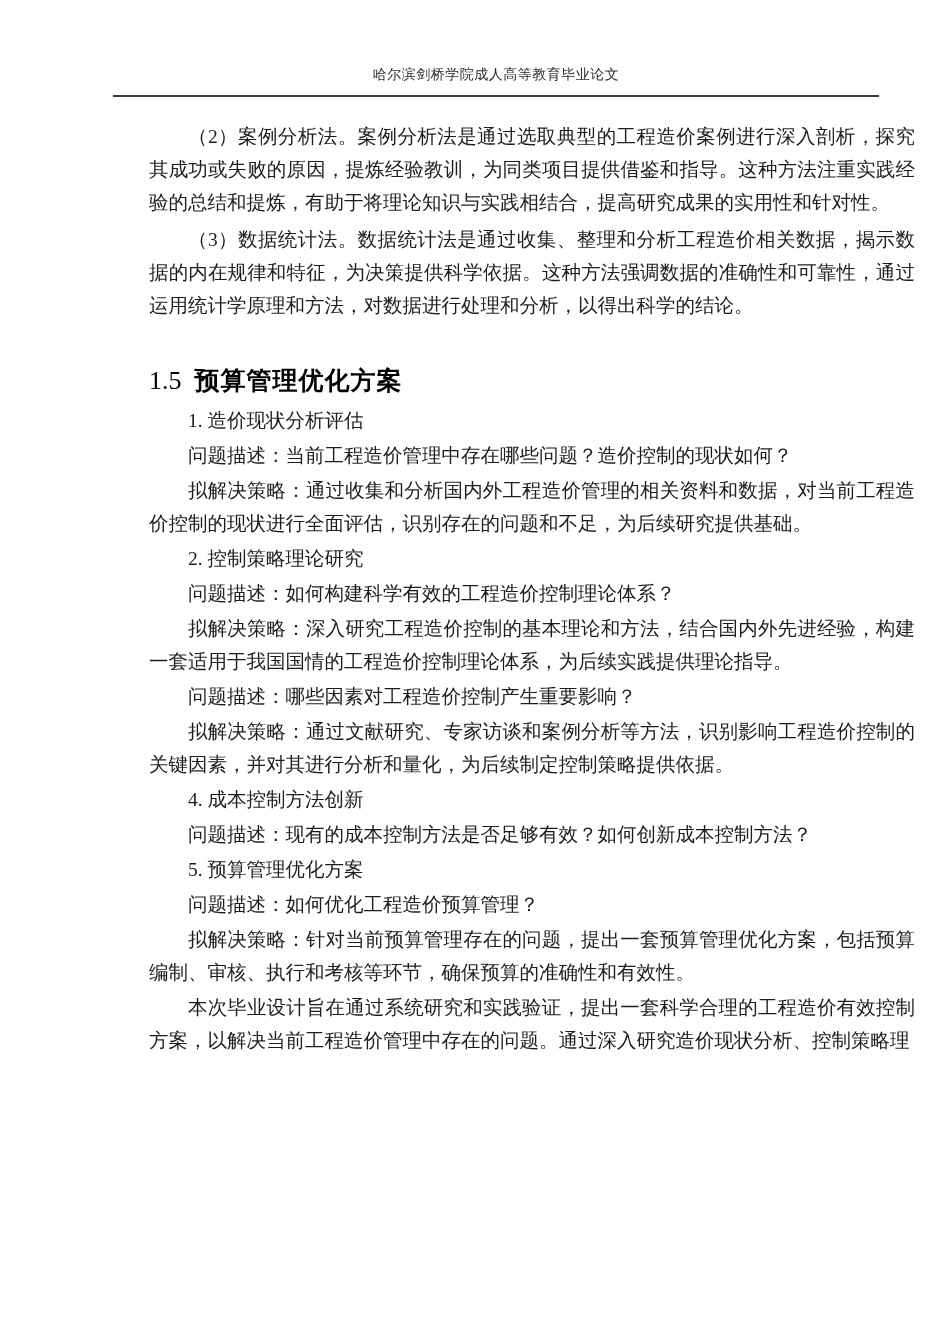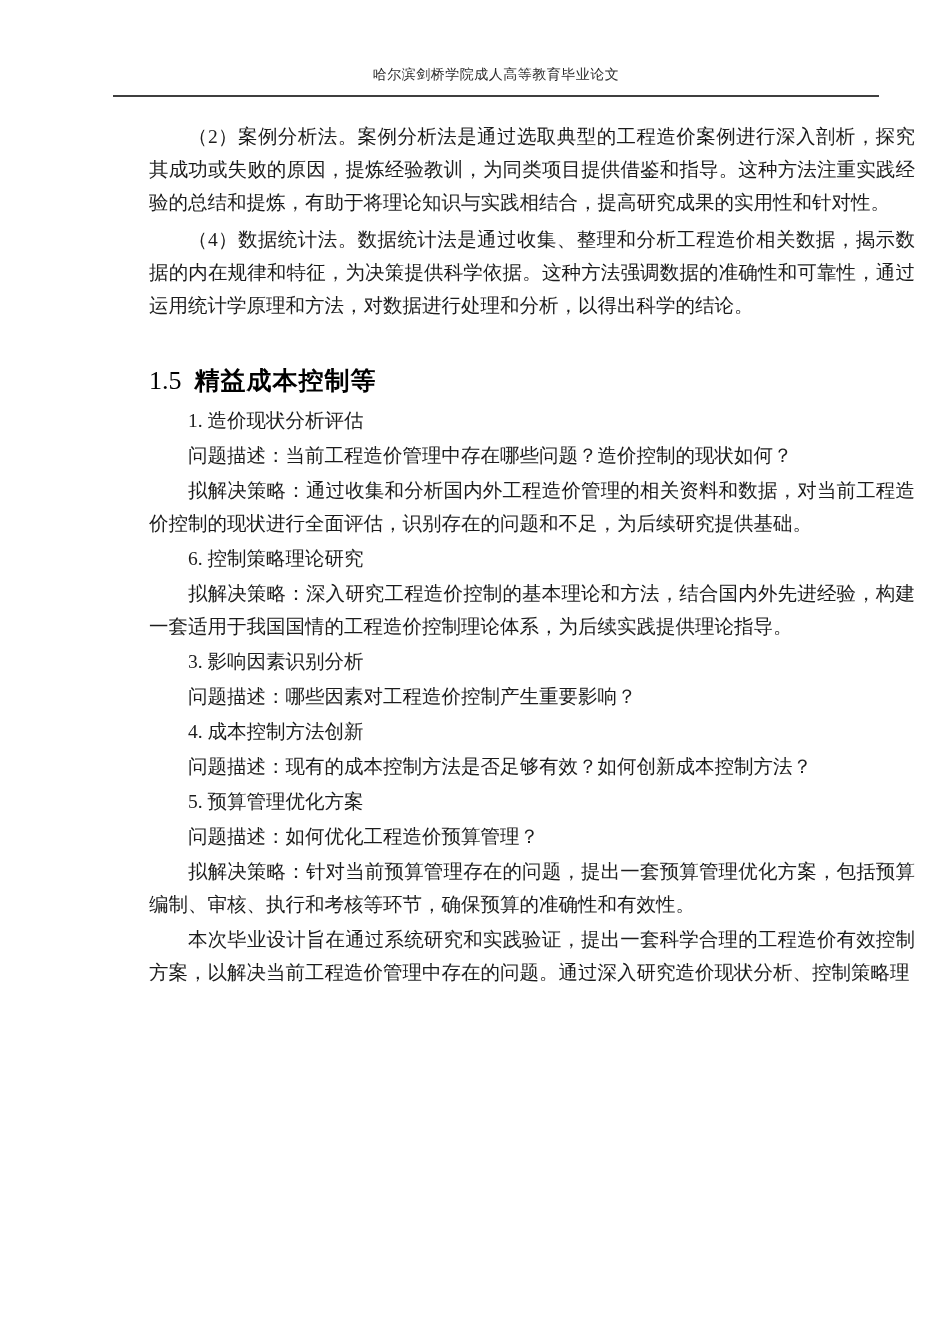--- a/index.html
+++ b/index.html
@@ -76,35 +76,36 @@
 <div class="page">
 
   <div class="doc-header">
     <div class="doc-header-text">哈尔滨剑桥学院成人高等教育毕业论文</div>
   </div>
 
   <div class="doc-body">
 
     <p class="para first">（2）案例分析法。案例分析法是通过选取典型的工程造价案例进行深入剖析，探究其成功或失败的原因，提炼经验教训，为同类项目提供借鉴和指导。这种方法注重实践经验的总结和提炼，有助于将理论知识与实践相结合，提高研究成果的实用性和针对性。</p>
 
-    <p class="para">（4）数据统计法。数据统计法是通过收集、整理和分析工程造价相关数据，揭示数据的内在规律和特征，为决策提供科学依据。这种方法强调数据的准确性和可靠性，通过运用统计学原理和方法，对数据进行处理和分析，以得出科学的结论。</p>
+    <p class="para">（3）数据统计法。数据统计法是通过收集、整理和分析工程造价相关数据，揭示数据的内在规律和特征，为决策提供科学依据。这种方法强调数据的准确性和可靠性，通过运用统计学原理和方法，对数据进行处理和分析，以得出科学的结论。</p>
 
     <h2 class="section-heading">
-      <span class="section-number">1.5</span><span class="section-title">精益成本控制等</span>
+      <span class="section-number">1.5</span><span class="section-title">预算管理优化方案</span>
     </h2>
 
     <p class="para tight">1. 造价现状分析评估</p>
     <p class="para tight">问题描述：当前工程造价管理中存在哪些问题？造价控制的现状如何？</p>
     <p class="para tight">拟解决策略：通过收集和分析国内外工程造价管理的相关资料和数据，对当前工程造价控制的现状进行全面评估，识别存在的问题和不足，为后续研究提供基础。</p>
 
-    <p class="para tight">6. 控制策略理论研究</p>
+    <p class="para tight">2. 控制策略理论研究</p>
+    <p class="para tight">问题描述：如何构建科学有效的工程造价控制理论体系？</p>
     <p class="para tight">拟解决策略：深入研究工程造价控制的基本理论和方法，结合国内外先进经验，构建一套适用于我国国情的工程造价控制理论体系，为后续实践提供理论指导。</p>
 
-    <p class="para tight">3. 影响因素识别分析</p>
     <p class="para tight">问题描述：哪些因素对工程造价控制产生重要影响？</p>
+    <p class="para tight">拟解决策略：通过文献研究、专家访谈和案例分析等方法，识别影响工程造价控制的关键因素，并对其进行分析和量化，为后续制定控制策略提供依据。</p>
 
     <p class="para tight">4. 成本控制方法创新</p>
     <p class="para tight">问题描述：现有的成本控制方法是否足够有效？如何创新成本控制方法？</p>
 
     <p class="para tight">5. 预算管理优化方案</p>
     <p class="para tight">问题描述：如何优化工程造价预算管理？</p>
     <p class="para tight">拟解决策略：针对当前预算管理存在的问题，提出一套预算管理优化方案，包括预算编制、审核、执行和考核等环节，确保预算的准确性和有效性。</p>
 
     <p class="para tight">本次毕业设计旨在通过系统研究和实践验证，提出一套科学合理的工程造价有效控制方案，以解决当前工程造价管理中存在的问题。通过深入研究造价现状分析、控制策略理</p>
 

